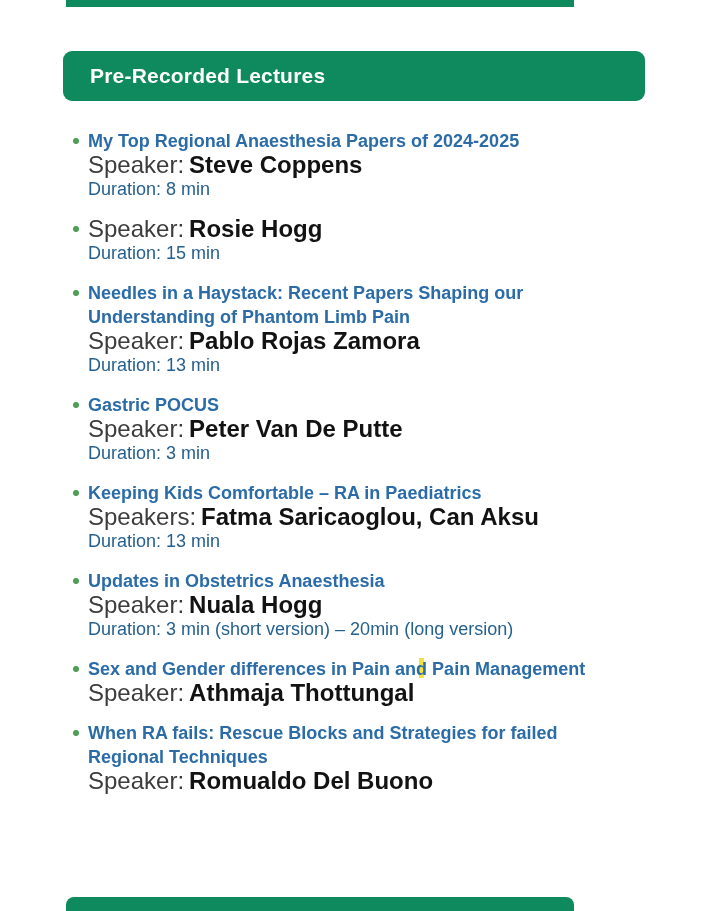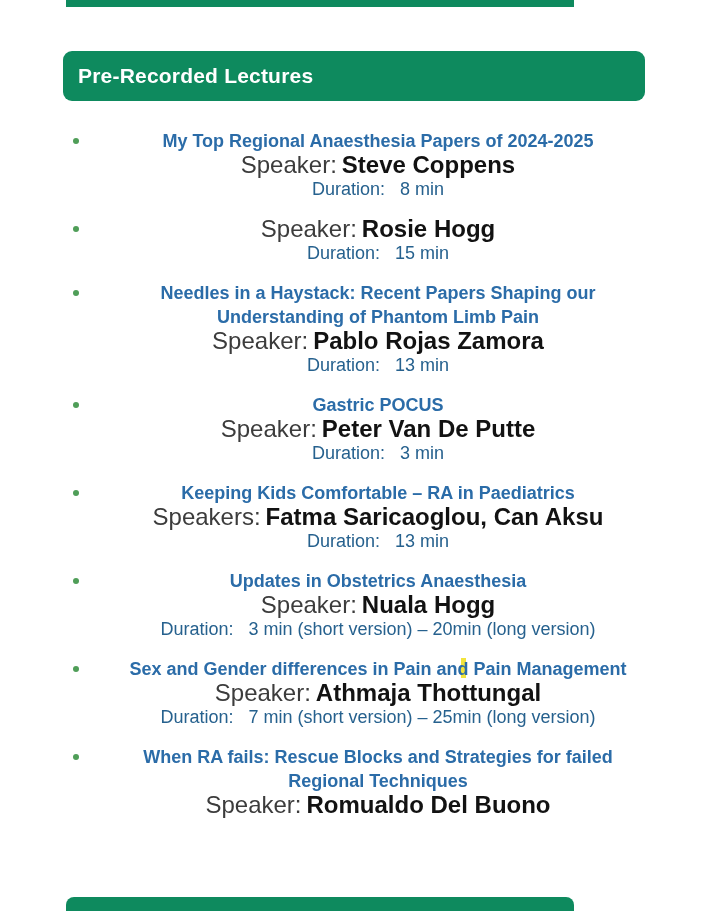--- a/index.html
+++ b/index.html
@@ -28,37 +28,36 @@
   }
   .slide-edge.top{top:0;height:7px;}
   .slide-edge.bottom{bottom:0;height:14px;border-radius:8px 8px 0 0;}
   .banner{
     position:absolute;
     left:63px;top:51px;
     width:582px;height:50px;
     background:var(--header-green);
     border-radius:9px;
     display:flex;align-items:center;
-    padding-left:15px;
+    padding-left:27px;
   }
   .banner-title{
     color:var(--banner-text);
     font-size:21px;font-weight:bold;
     letter-spacing:0.2px;
   }
   .lecture-list{
     position:absolute;
     left:73px;top:129px;
     width:595px;
   }
   .lecture-item{
     position:relative;
     padding-left:15px;
     margin-bottom:16px;
-    text-align:center;
   }
   .bullet{
     position:absolute;
     left:0;top:9px;
     width:6px;height:6px;
     border-radius:50%;
     background:var(--bullet-green);
   }
   .lecture-title{
     color:var(--title-blue);
@@ -69,21 +68,21 @@
   .lecture-speaker{
     font-size:24px;line-height:24px;
     color:var(--speaker-gray);
   }
   .speaker-label{margin-right:5px;}
   .speaker-name{color:var(--name-black);font-weight:bold;}
   .lecture-duration{
     color:var(--duration-blue);
     font-size:18px;line-height:24px;
   }
-  .duration-label{margin-right:15px;}
+  .duration-label{margin-right:5px;}
   .hl-caret{position:relative;z-index:0;}
   .hl-caret .hl-bar{
     position:absolute;
     left:3px;top:-1px;
     width:5px;height:20px;
     background:var(--highlight-yellow);
     z-index:-1;
   }
 </style>
 </head>
@@ -164,23 +163,20 @@
         <span class="duration-label">Duration:</span><span class="duration-value">3 min (short version) – 20min (long version)</span>
       </div>
     </div>
 
     <div class="lecture-item">
       <span class="bullet"></span>
       <div class="lecture-title"><span>Sex and Gender differences in Pain an</span><span class="hl-caret"><span class="hl-bar"></span><span>d</span></span><span> Pain Management</span></div>
       <div class="lecture-speaker">
         <span class="speaker-label">Speaker:</span><span class="speaker-name">Athmaja Thottungal</span>
       </div>
-      <div class="lecture-duration">
-        <span class="duration-label">Duration:</span><span class="duration-value">7 min (short version) – 25min (long version)</span>
-      </div>
     </div>
 
     <div class="lecture-item">
       <span class="bullet"></span>
       <div class="lecture-title">When RA fails: Rescue Blocks and Strategies for failed
 Regional Techniques</div>
       <div class="lecture-speaker">
         <span class="speaker-label">Speaker:</span><span class="speaker-name">Romualdo Del Buono</span>
       </div>
     </div>

